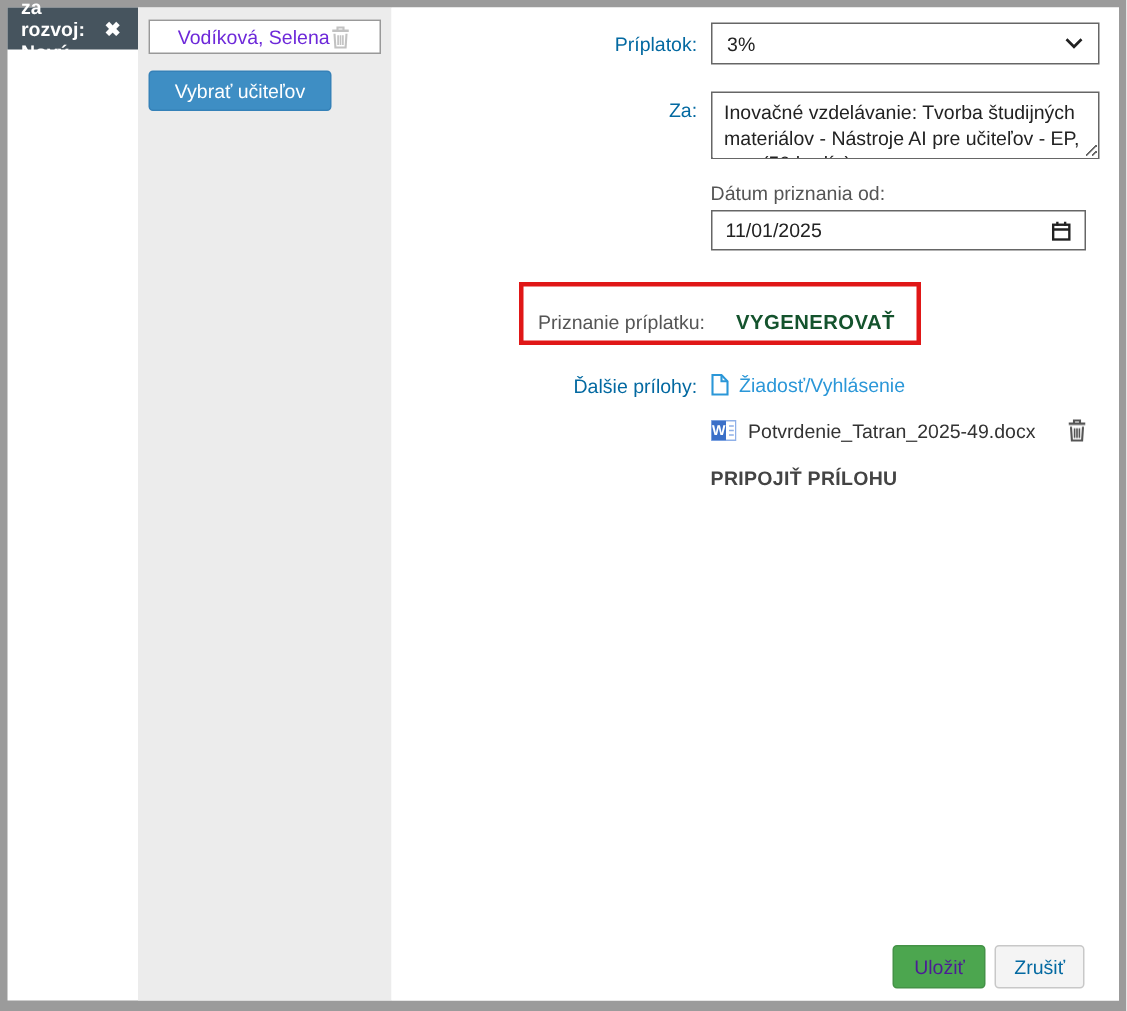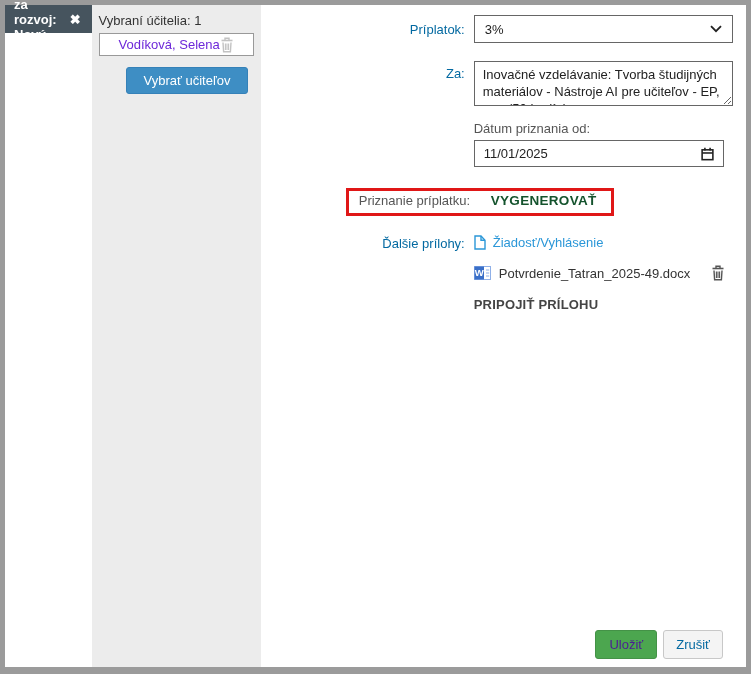--- a/index.html
+++ b/index.html
@@ -55,21 +55,20 @@
   .btn-blue {
     margin-top: 11px;
     display: inline-block;
     background: #3E8EC4;
     border: 1px solid #3581B8;
     color: #fff;
     font-size: 13px;
     padding: 5px 17px;
     border-radius: 3px;
     cursor: pointer;
-    margin-left: 27px;
   }
   
   .form-area {
     flex: 1 1 auto;
     display: flex; flex-direction: column;
     padding: 10px 13px 0 0;
     background: #fff;
     overflow: hidden;
   }
   .form-row { display: flex; }
@@ -127,21 +126,21 @@
     width: 100%;
     background: transparent;
   }
   .date-box .cal { margin-left: auto; cursor: pointer; display: flex; }
   .row-priznanie { margin-top: 21px; }
   .red-box {
     margin-left: 85px;
     display: inline-flex;
     align-items: center;
     border: 3px solid #E01717;
-    padding: 2px 14px 5px 10px;
+    padding: 16px 14px 5px 10px;
   }
   .red-box .prizn-label { color: #555; width: 118px; }
   .generate-link {
     margin-left: 14px;
     color: #14532d;
     font-weight: bold;
     font-size: 13.5px;
     letter-spacing: 0.3px;
     cursor: pointer;
   }
@@ -198,21 +197,20 @@
 <body>
 
 <div class="frame">
 
   <div class="modal-header">
     <span>Príplatok za rozvoj: Nový záznam</span>
     <span class="modal-close">✖</span>
   </div>
 
   <div class="teacher-section">
-    <div class="teacher-label">Vybraní účitelia: 1</div>
     <div class="teacher-box">
       <span>Vodíková, Selena</span>
       <span class="trash">
         <svg width="14" height="16" viewBox="0 0 14 16">
           <path d="M1.5 3.5h11" stroke="#C2C2C2" stroke-width="1.6" fill="none"></path>
           <path d="M5 3V1.3h4V3" stroke="#C2C2C2" stroke-width="1.4" fill="none"></path>
           <path d="M3 5.5l.6 9.2h6.8l.6-9.2" stroke="#C2C2C2" stroke-width="1.4" fill="none"></path>
           <path d="M5.4 6.5v6.5M7 6.5V13M8.6 6.5V13" stroke="#C2C2C2" stroke-width="1.1" fill="none"></path>
         </svg>
       </span>

